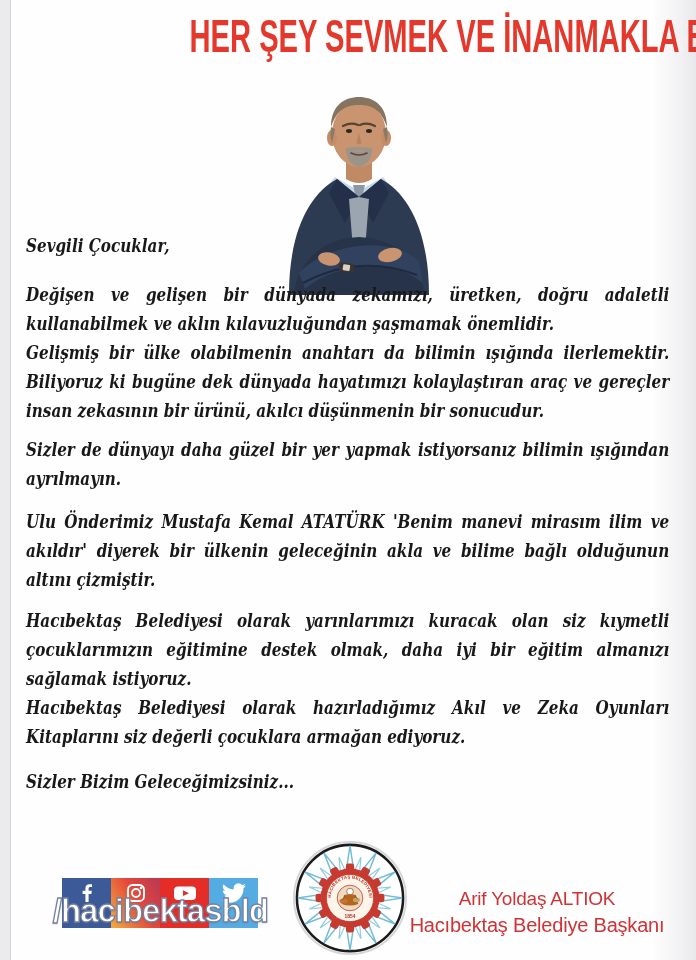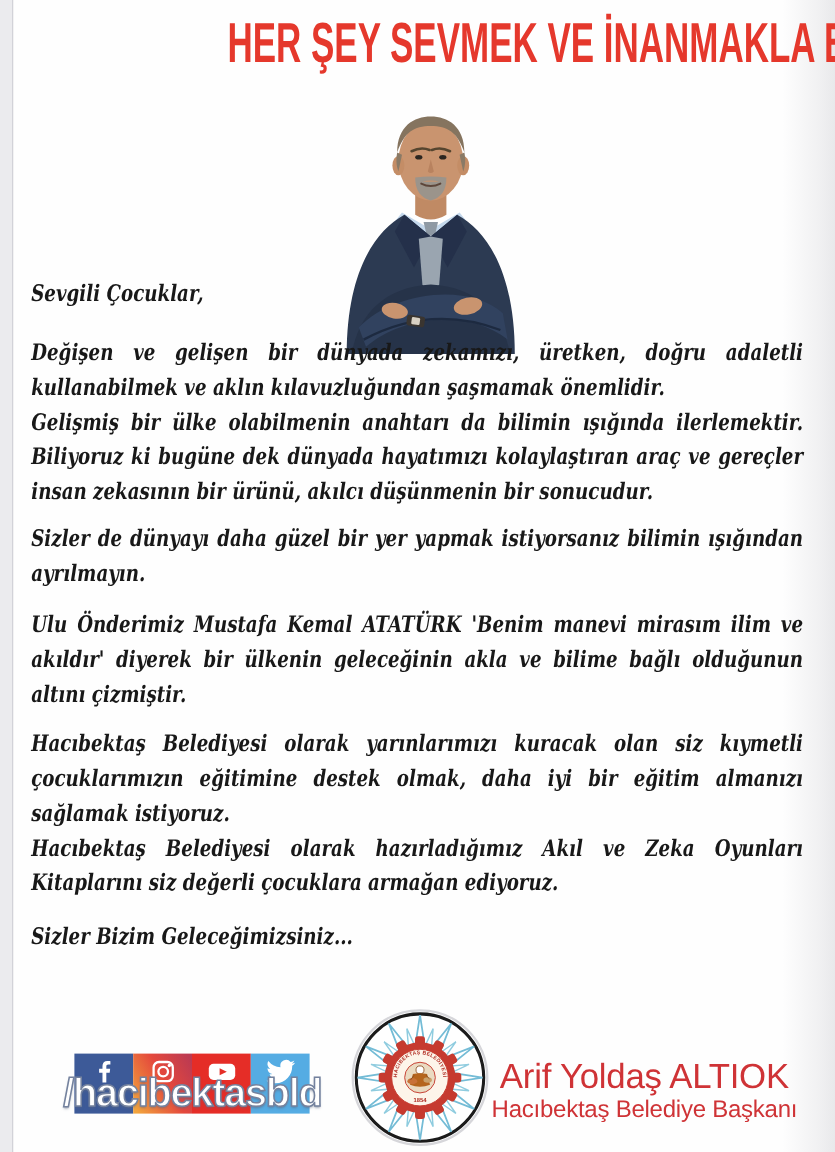--- a/index.html
+++ b/index.html
@@ -42,21 +42,21 @@
   .cell-tw{background:#55ace3;}
   .handle{position:absolute;left:52px;top:889px;width:216px;text-align:right;
     font-weight:700;font-size:33px;line-height:44px;color:#ffffff;letter-spacing:-1px;
     -webkit-text-stroke:1.3px #74829e;text-shadow:0 1px 2px rgba(90,102,130,.55);}
 
   
   .logo{position:absolute;left:291px;top:839px;width:118px;height:118px;}
 
   
   .signature{position:absolute;left:408px;top:883px;width:258px;text-align:center;color:#cf3336;}
-  .sig-name{font-size:29px;line-height:31px;letter-spacing:-0.2px;}
+  .sig-name{font-size:19px;line-height:31px;letter-spacing:-0.2px;}
   .sig-title{font-size:20px;line-height:23px;letter-spacing:-0.2px;}
 </style>
 </head>
 <body>
 
 <div class="page">
   <div class="edge-left"></div>
   <div class="edge-right"></div>
 
   <h1 class="title"><span>HER ŞEY SEVMEK VE İNANMAKLA BAŞLAR</span></h1>

